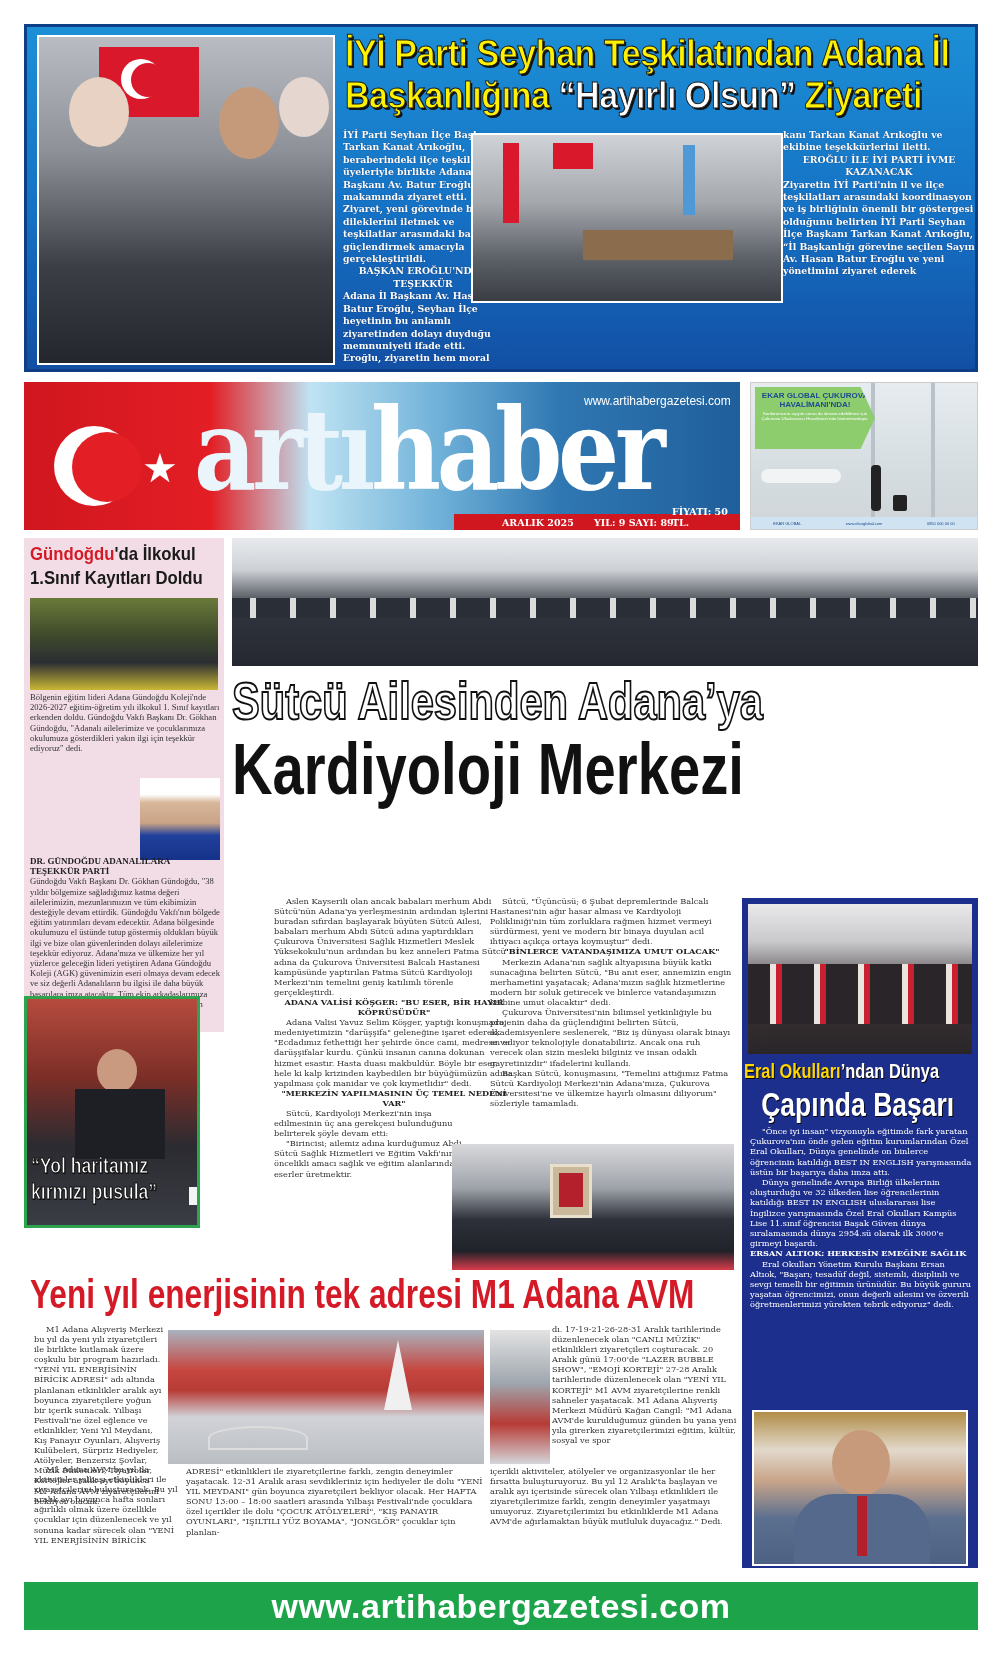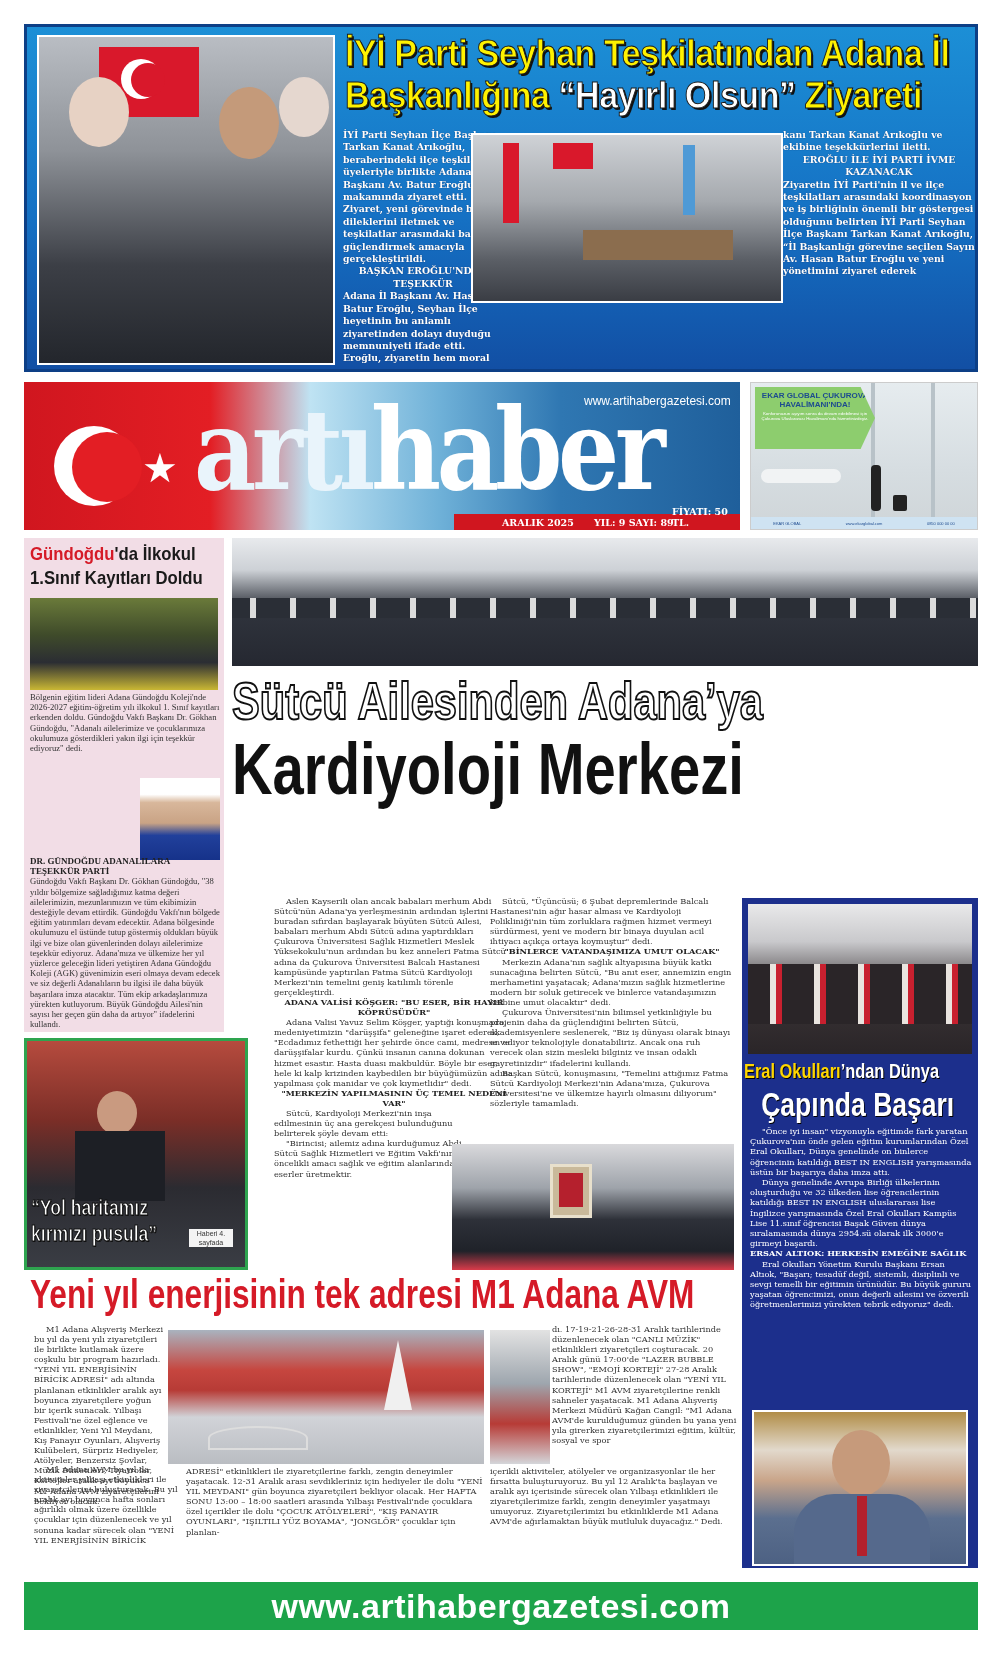--- a/index.html
+++ b/index.html
@@ -54,21 +54,21 @@
   .big-black { font-family:"Liberation Sans", sans-serif; font-weight:bold; color:#111; white-space:nowrap; transform-origin:left top; }
   #main-h1 .l1 { font-size: 52px; line-height: 58px; transform: scaleX(0.8); color:#fff; -webkit-text-stroke: 2px #111; }
   #main-h1 .l2 { font-size: 72px; line-height: 78px; transform: scaleX(0.78); }
   .col { font-family:"DejaVu Serif", serif; font-size: 8.2px; line-height: 10.1px; color:#333; }
   .col .sh { display:block; text-align:center; font-weight:bold; color:#222; }
   #main-col1 { left: 242px; top: 896px; width: 240px; margin-left: 32px; }
   #main-col2 { left: 490px; top: 896px; width: 244px; }
   #main-photo2 { left: 452px; top: 1144px; width: 282px; height: 126px; background: linear-gradient(180deg,#d9d9dc 0%,#9ea3aa 35%,#2e3139 60%,#1f2229 85%,#d83b4a 100%); }
 
   
-  #bus { left: 24px; top: 1038px; width: 224px; height: 232px; background: linear-gradient(180deg,#b64b3e 0%,#7b2e27 35%,#2b2b31 65%,#3a3d44 100%); border: 3px solid #2ea44f; }
+  #bus { left: 24px; top: 996px; width: 176px; height: 232px; background: linear-gradient(180deg,#b64b3e 0%,#7b2e27 35%,#2b2b31 65%,#3a3d44 100%); border: 3px solid #2ea44f; }
   #bus-quote { position:absolute; left: 4px; top: 154px; font-family:"Liberation Sans", sans-serif; font-weight:bold; color:#fff; -webkit-text-stroke:1px #111; text-shadow:1px 1px 0 #111; font-size: 22px; line-height: 26px; white-space:nowrap; transform: scaleX(0.8); transform-origin:left top; }
   #bus-ref { position:absolute; left: 162px; top: 188px; width: 44px; font-family:"Liberation Sans", sans-serif; font-size: 7px; line-height: 9px; color:#333; background:#f4f4f4; text-align:center; }
 
   
   #eral { left: 742px; top: 898px; width: 236px; height: 670px; background: #1c2f8c; }
   #eral-photo1 { left: 6px; top: 6px; width: 224px; height: 150px; background: linear-gradient(180deg,#e9e9ea 0%,#c9c9cc 25%,#3a3436 60%,#2a2528 100%); }
   #eral-head { position:absolute; left: 2px; top: 160px; width: 232px; }
   #eral-head .l1 { font-family:"Liberation Sans", sans-serif; font-weight:bold; font-size: 20px; line-height: 26px; color:#fff; white-space:nowrap; transform: scaleX(0.82); transform-origin:left top; text-shadow:1px 1px 0 #000; }
   #eral-head .l1 .y { color:#ffd600; }
   #eral-head .l2 { font-family:"Liberation Sans", sans-serif; font-weight:bold; font-size: 34px; line-height: 40px; color:#fff; white-space:nowrap; transform: scaleX(0.78); transform-origin:left top; text-shadow:1px 1px 0 #000; padding-left: 22px; }

